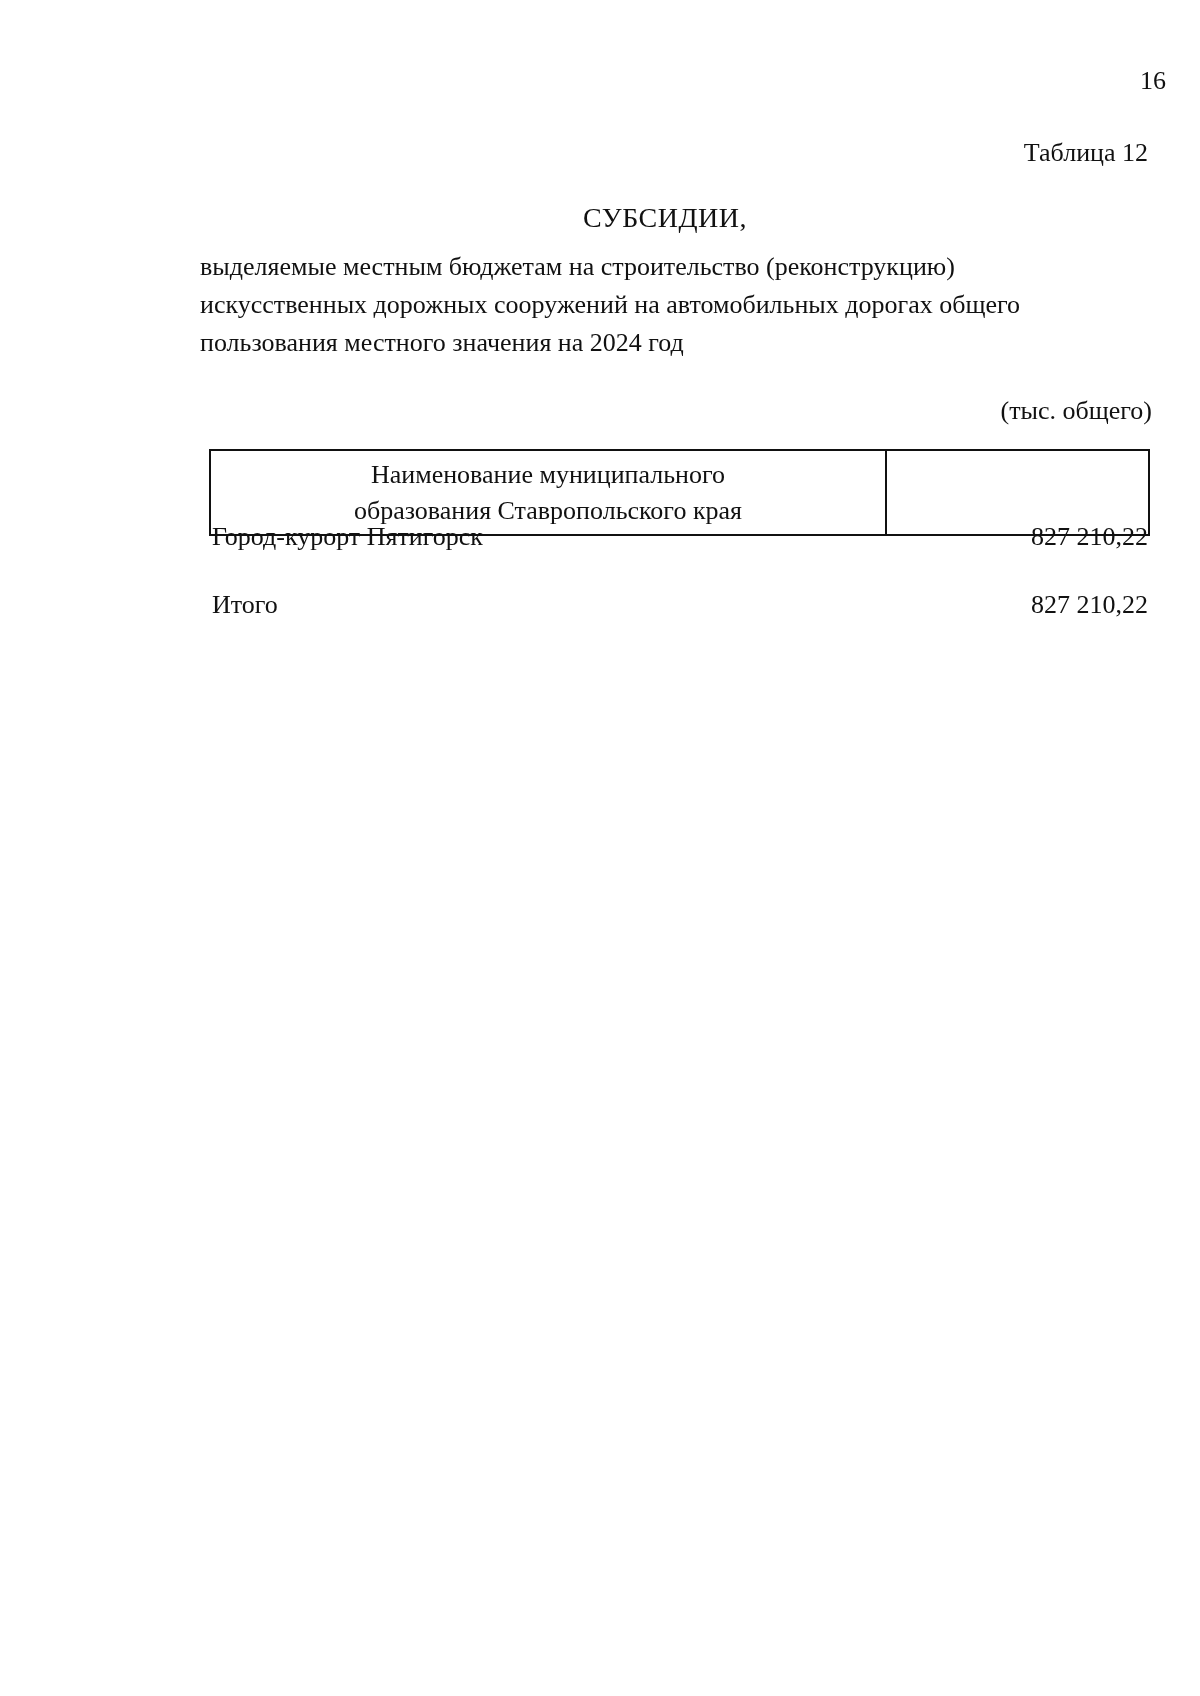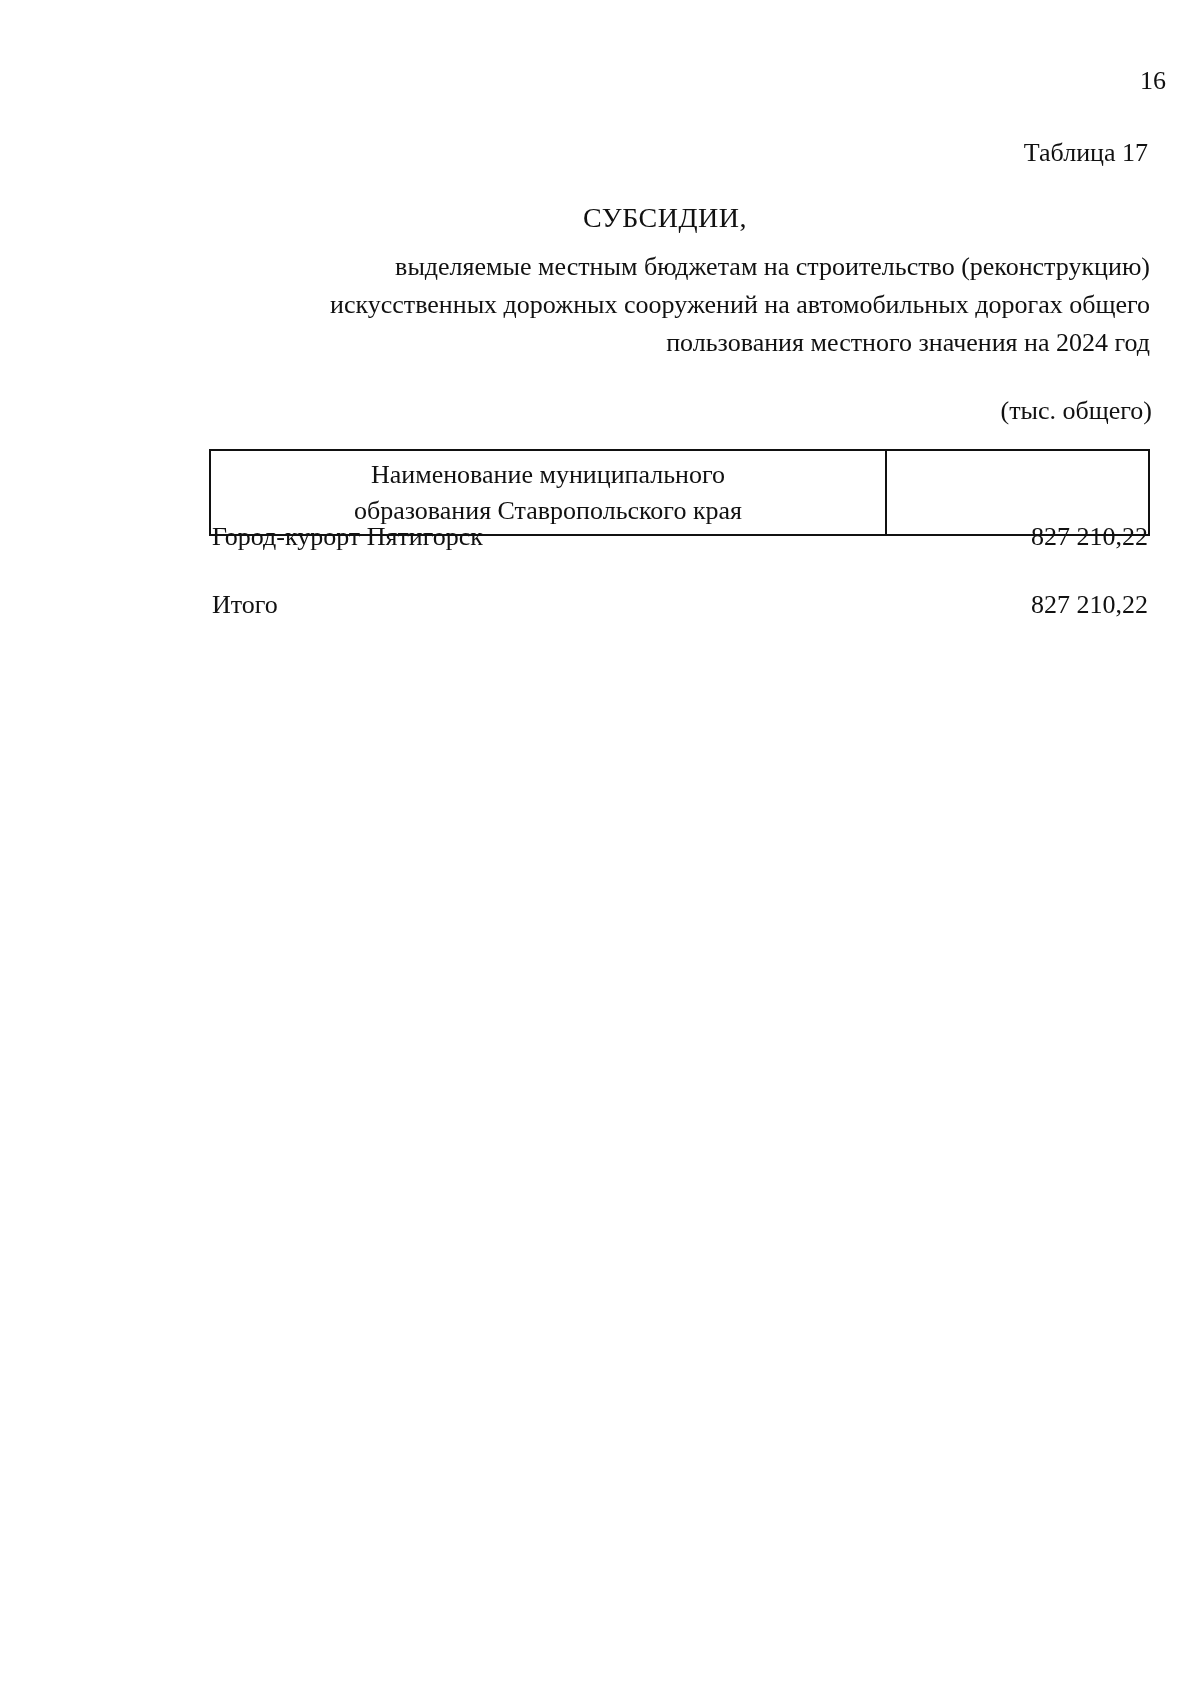--- a/index.html
+++ b/index.html
@@ -4,38 +4,38 @@
 <style>
   html, body { margin: 0; padding: 0; background: #ffffff; }
   body {
     width: 1200px; height: 1696px; position: relative; overflow: hidden;
     font-family: "Liberation Serif", "DejaVu Serif", serif;
     color: #111111;
   }
   .page-number { position: absolute; top: 66px; right: 34px; font-size: 26px; margin-left: 42px; }
   .table-label { position: absolute; top: 138px; right: 52px; font-size: 26px; }
   .title { position: absolute; top: 202px; left: 0; width: 1330px; text-align: center; font-size: 28px; letter-spacing: 0.5px; }
-  .subtitle { position: absolute; top: 248px; left: 200px; width: 950px; text-align: right; font-size: 26px; line-height: 38px; }
+  .subtitle { position: absolute; top: 248px; left: 200px; width: 950px; text-align: left; font-size: 26px; line-height: 38px; }
   .units { position: absolute; top: 396px; right: 48px; font-size: 26px; }
   .header-table {
     position: absolute; top: 433px; left: 209px; width: 941px; height: 87px;
     border: 2.5px solid #111; box-sizing: border-box; display: flex; margin-top: 16px;
   }
   .hcell { display: flex; align-items: center; justify-content: center; text-align: center; font-size: 26px; line-height: 36px; }
   .hcell.name { width: 676px; border-right: 2px solid #111; box-sizing: border-box; }
   .hcell.sum { flex: 1; }
   .row { position: absolute; left: 212px; width: 936px; display: flex; justify-content: space-between; font-size: 26px; }
   .row.r1 { top: 522px; }
   .row.total { top: 590px; }
 </style>
 </head>
 <body>
 
 <div class="page-number">16</div>
-<div class="table-label">Таблица 17</div>
+<div class="table-label">Таблица 12</div>
 
 <div class="title">СУБСИДИИ,</div>
 
 <div class="subtitle">
   <div>выделяемые местным бюджетам на строительство (реконструкцию)</div>
   <div>искусственных дорожных сооружений на автомобильных дорогах общего</div>
   <div>пользования местного значения на 2024 год</div>
 </div>
 
 <div class="units">(тыс. общего)</div>

